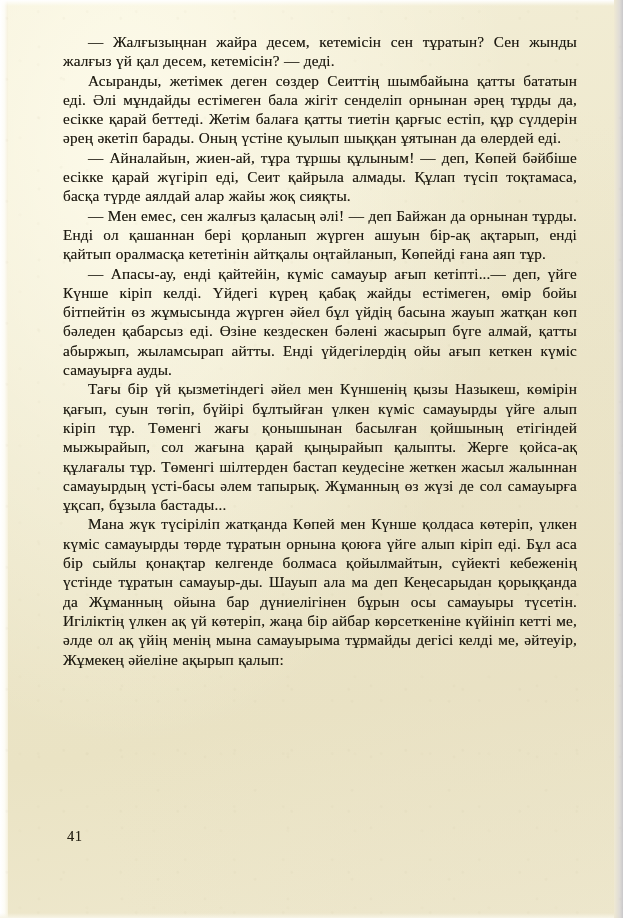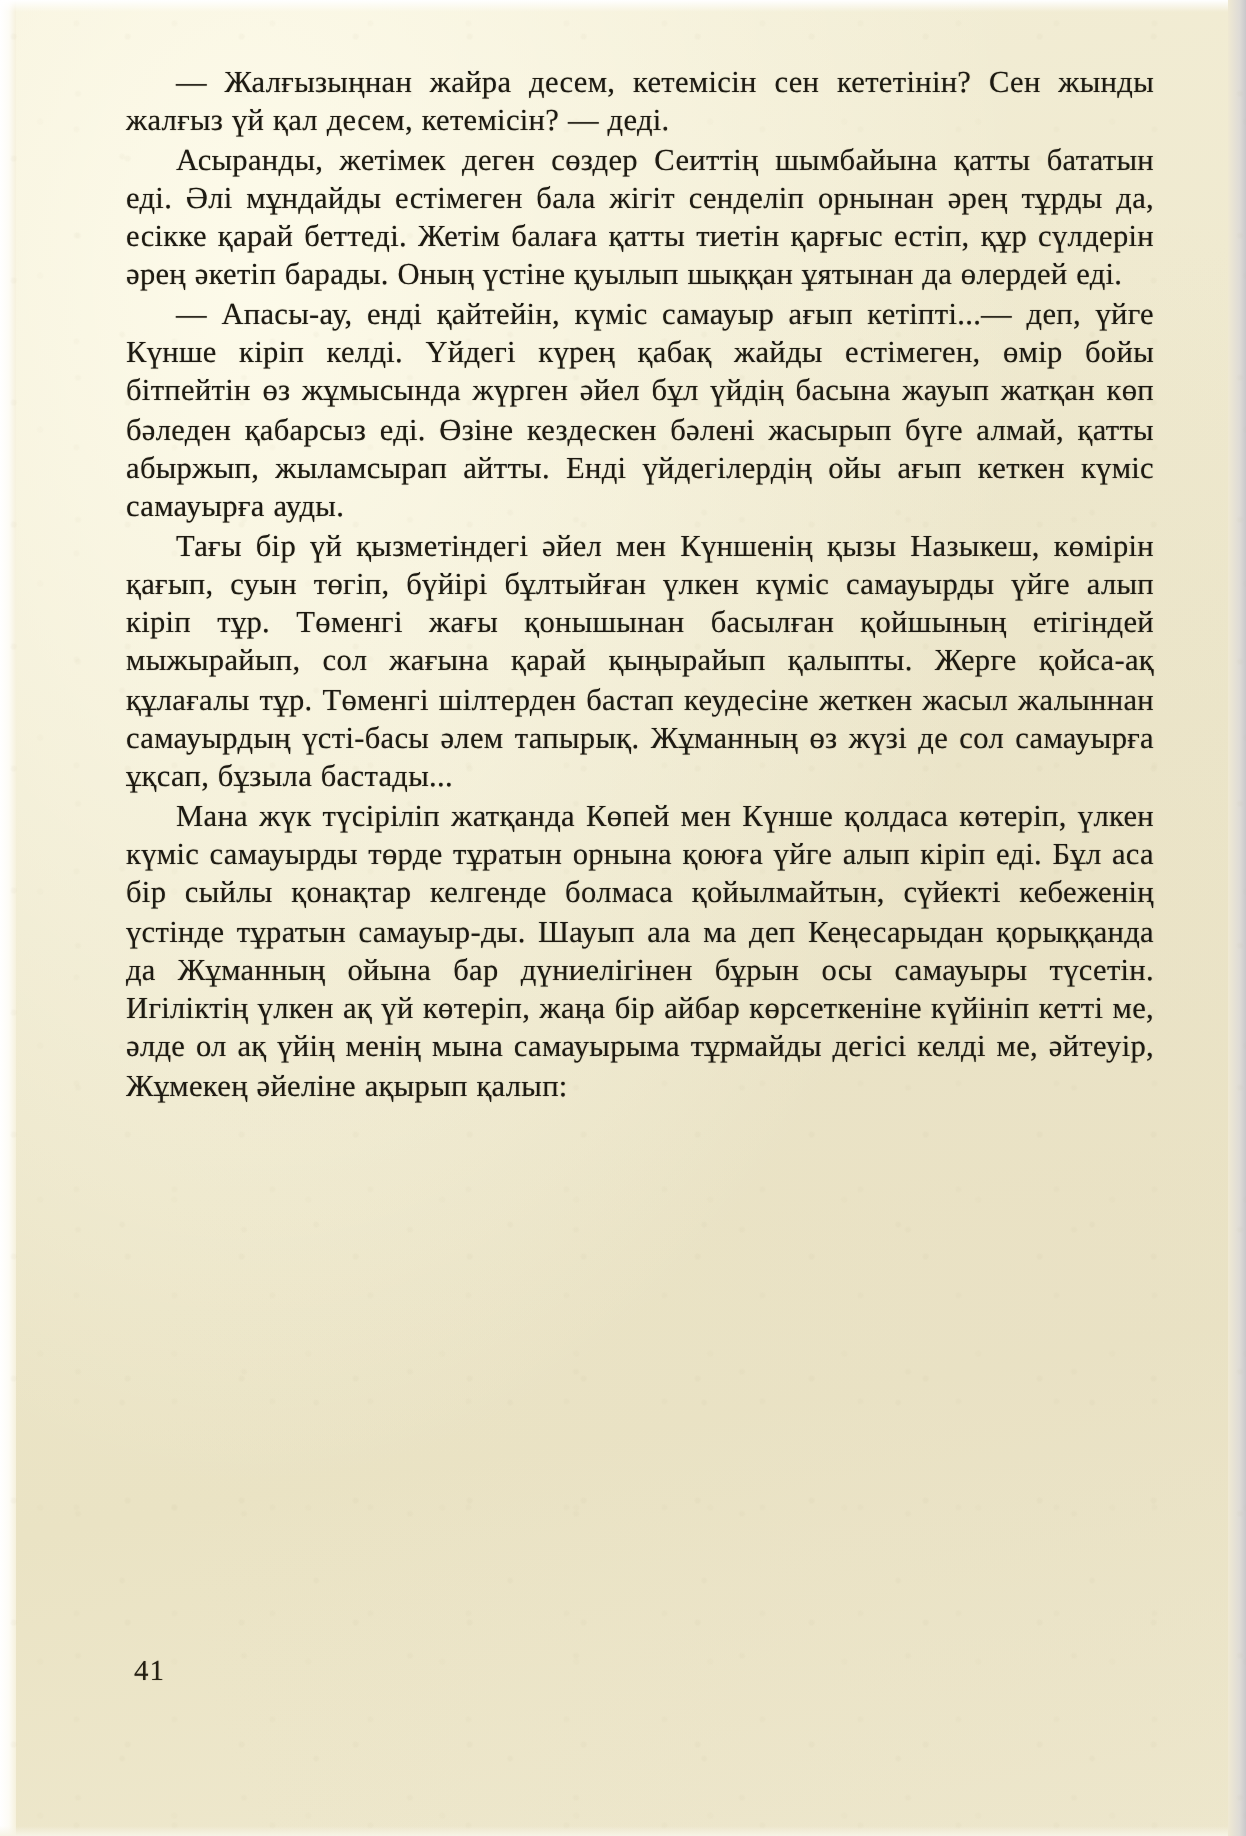--- a/index.html
+++ b/index.html
@@ -101,22 +101,24 @@
 <body>
 
 <div id="page">
 
   <div class="edge-left"></div>
   <div class="edge-top"></div>
   <div class="edge-bottom"></div>
   <div class="edge-right"></div>
 
   <div id="textblock">
-    <p class="para dialog">— Жалғызыңнан жайра десем, кетемісін сен кететінін? Сен жынды жалғыз үй қал десем, кетемісін? — деді.</p>
+    <p class="para dialog">— Жалғызыңнан жайра десем, кетемісін сен тұратын? Сен жынды жалғыз үй қал десем, кетемісін? — деді.</p>
     <p class="para">Асыранды, жетімек деген сөздер Сеиттің шымбайына қатты бататын еді. Әлі мұндайды естімеген бала жігіт сенделіп орнынан әрең тұрды да, есікке қарай беттеді. Жетім балаға қатты тиетін қарғыс естіп, құр сүлдерін әрең әкетіп барады. Оның үстіне қуылып шыққан ұятынан да өлердей еді.</p>
+    <p class="para dialog">— Айналайын, жиен-ай, тұра тұршы құлыным! — деп, Көпей бәйбіше есікке қарай жүгіріп еді, Сеит қайрыла алмады. Құлап түсіп тоқтамаса, басқа түрде аялдай алар жайы жоқ сияқты.</p>
+    <p class="para dialog">— Мен емес, сен жалғыз қаласың әлі! — деп Байжан да орнынан тұрды. Енді ол қашаннан бері қорланып жүрген ашуын бір-ақ ақтарып, енді қайтып оралмасқа кететінін айтқалы оңтайланып, Көпейді ғана аяп тұр.</p>
     <p class="para dialog">— Апасы-ау, енді қайтейін, күміс самауыр ағып кетіпті...— деп, үйге Күнше кіріп келді. Үйдегі күрең қабақ жайды естімеген, өмір бойы бітпейтін өз жұмысында жүрген әйел бұл үйдің басына жауып  жатқан көп бәледен қабарсыз еді. Өзіне кездескен бәлені жасырып бүге алмай, қатты абыржып, жыламсырап айтты. Енді үйдегілердің ойы ағып кеткен күміс самауырға ауды.</p>
     <p class="para">Тағы бір үй қызметіндегі әйел мен Күншенің қызы Назыкеш, көмірін қағып, суын төгіп, бүйірі бұлтыйған үлкен күміс самауырды үйге алып кіріп тұр. Төменгі жағы қонышынан басылған қойшының етігіндей мыжырайып, сол жағына қарай қыңырайып қалыпты. Жерге қойса-ақ құлағалы тұр. Төменгі шілтерден бастап кеудесіне жеткен жасыл жалыннан самауырдың үсті-басы әлем тапырық. Жұманның өз жүзі де сол самауырға ұқсап, бұзыла бастады...</p>
     <p class="para">Мана жүк түсіріліп жатқанда Көпей мен Күнше қолдаса көтеріп, үлкен күміс самауырды төрде тұратын орнына қоюға үйге алып кіріп еді. Бұл аса бір сыйлы қонақтар келгенде болмаса қойылмайтын,  сүйекті кебеженің үстінде тұратын самауыр-ды. Шауып ала ма деп Кеңесарыдан қорыққанда да Жұманның ойына бар дүниелігінен бұрын осы самауыры түсетін. Игіліктің үлкен ақ үй көтеріп, жаңа бір айбар көрсеткеніне күйініп кетті ме, әлде ол ақ үйің менің мына самауырыма тұрмайды дегісі келді ме, әйтеуір, Жұмекең әйеліне ақырып қалып:</p>
   </div>
 
   <div id="folio">41</div>
 
   <div class="grain"></div>
 </div>
 

